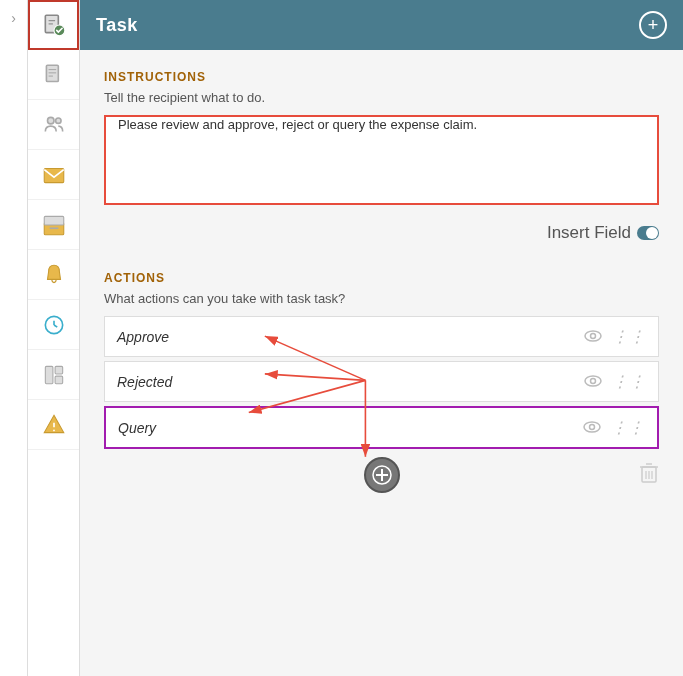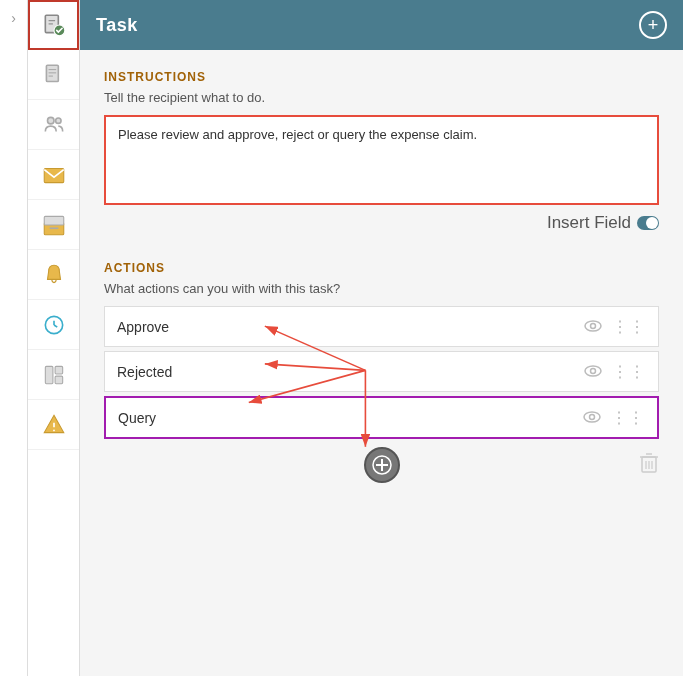--- a/index.html
+++ b/index.html
@@ -117,25 +117,25 @@
     .section-desc {
       font-size: 13px;
       color: #555;
       margin-bottom: 10px;
     }
 
     
     .instructions-box {
       border: 2px solid #e74c3c;
       background: #fff;
-      padding: 10px 12px;
+      padding: 0 12px;
       font-size: 13px;
       color: #333;
       min-height: 90px;
-      margin-bottom: 8px;
+      margin-bottom: 18px;
     }
 
     
     .insert-field-row {
       display: flex;
       justify-content: flex-end;
       align-items: center;
       margin-bottom: 28px;
       gap: 6px;
     }
@@ -164,20 +164,21 @@
     .action-row {
       background: #fff;
       border: 1px solid #ddd;
       margin-bottom: 4px;
       display: flex;
       align-items: center;
       justify-content: space-between;
       padding: 10px 12px;
       font-size: 14px;
       color: #333;
+      font-style: italic;
     }
     .action-row.highlighted {
       border: 2px solid #a21caf;
     }
     .action-row-left {
       display: flex;
       align-items: center;
       gap: 6px;
     }
     .action-row-right {
@@ -337,21 +338,21 @@
       <div class="section-desc">Tell the recipient what to do.</div>
       <div class="instructions-box">Please review and approve, reject or query the expense claim.</div>
       <div class="insert-field-row">
         <span class="insert-field-label">Insert Field</span>
         <span class="insert-field-icon"></span>
       </div>
     </div>
 
     <div>
       <div class="section-label">ACTIONS</div>
-      <div class="section-desc">What actions can you with with this task?</div>
+      <div class="section-desc">What actions can you take with task task?</div>
 
       <div class="actions-wrapper" style="position:relative;">
 
         <div class="action-row">
           <div class="action-row-left">
             <span>Approve</span>
           </div>
           <div class="action-row-right">
             <span class="eye-icon">
               <svg width="18" height="12" viewBox="0 0 18 12" fill="none">

